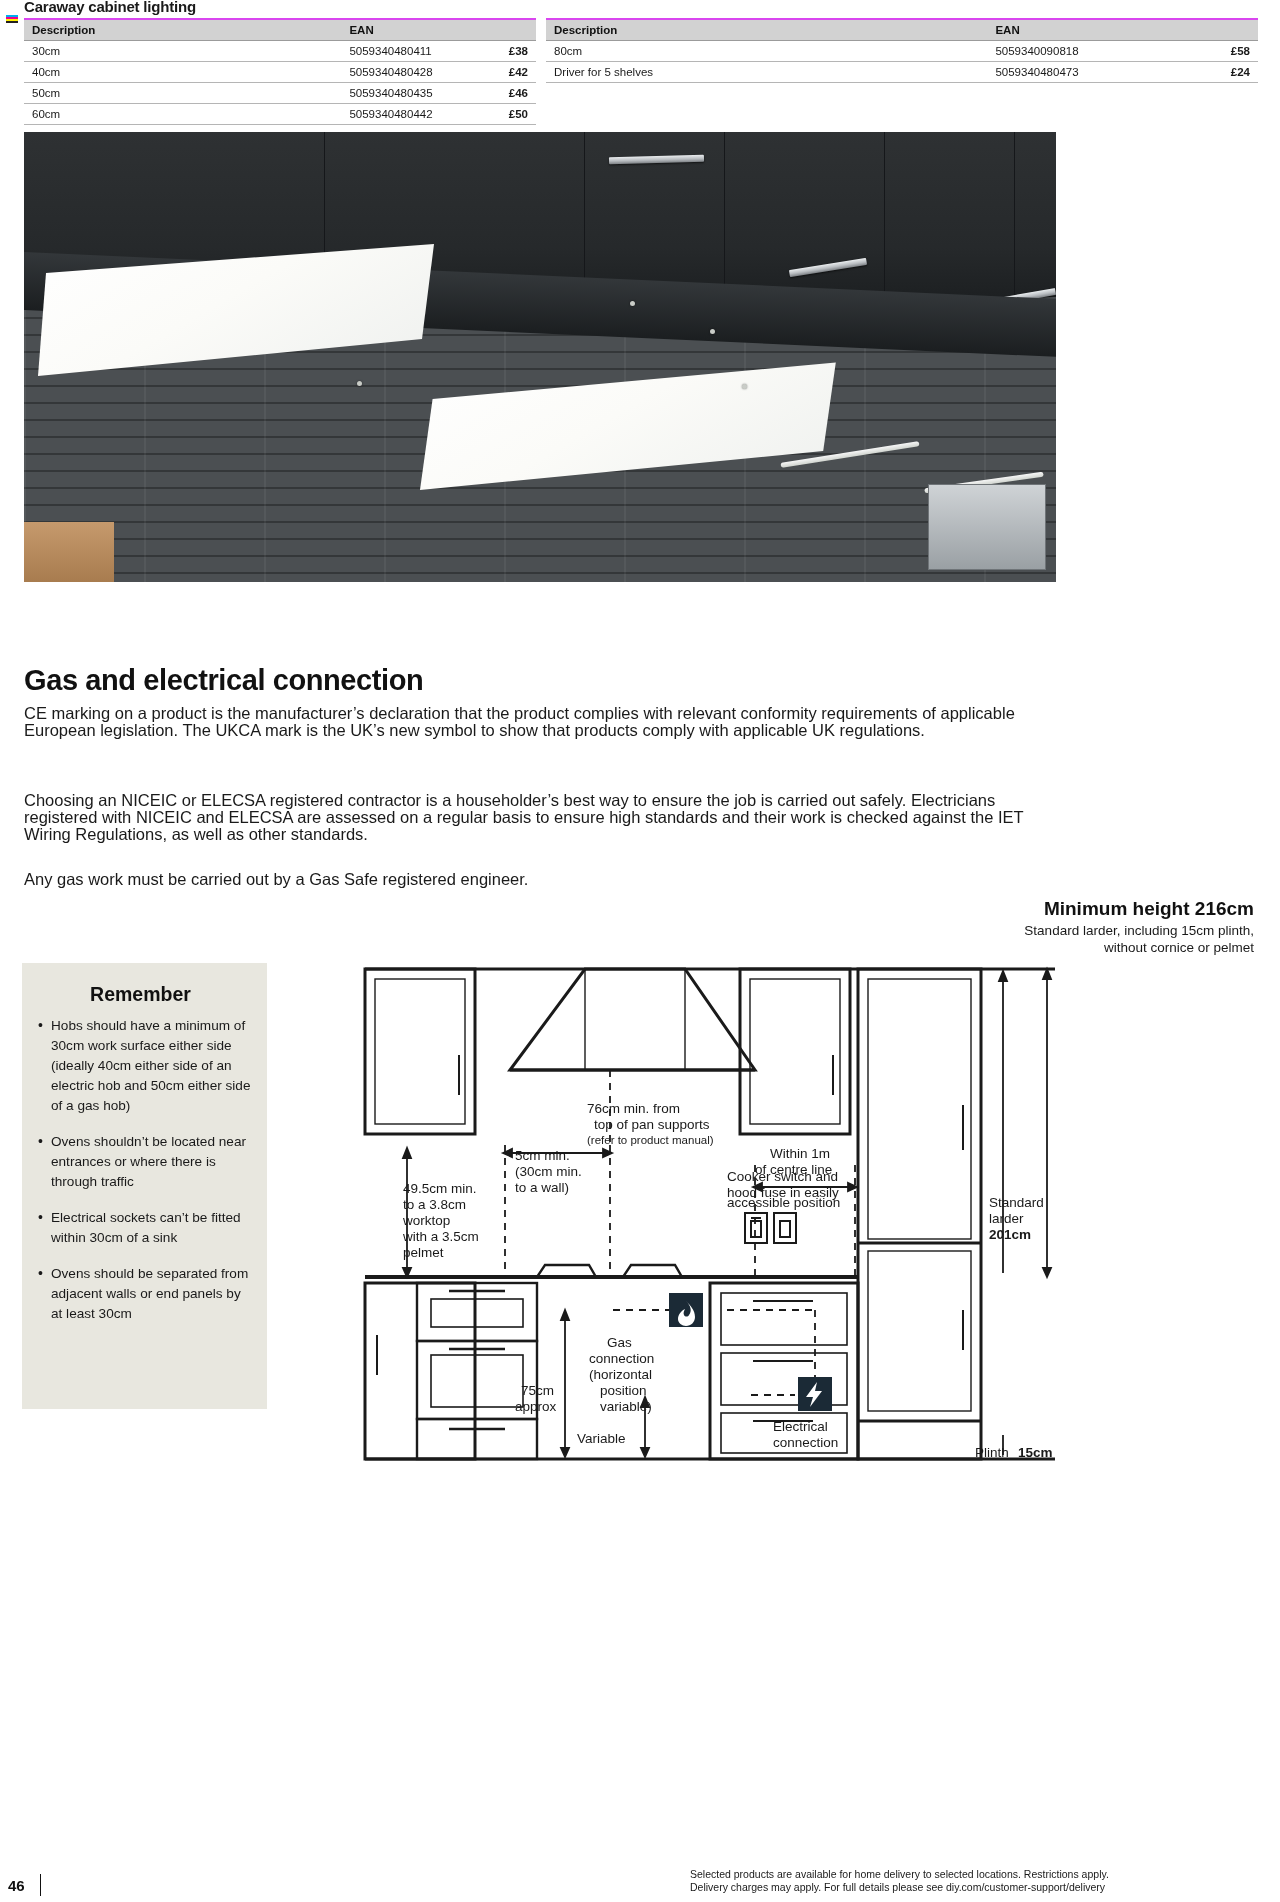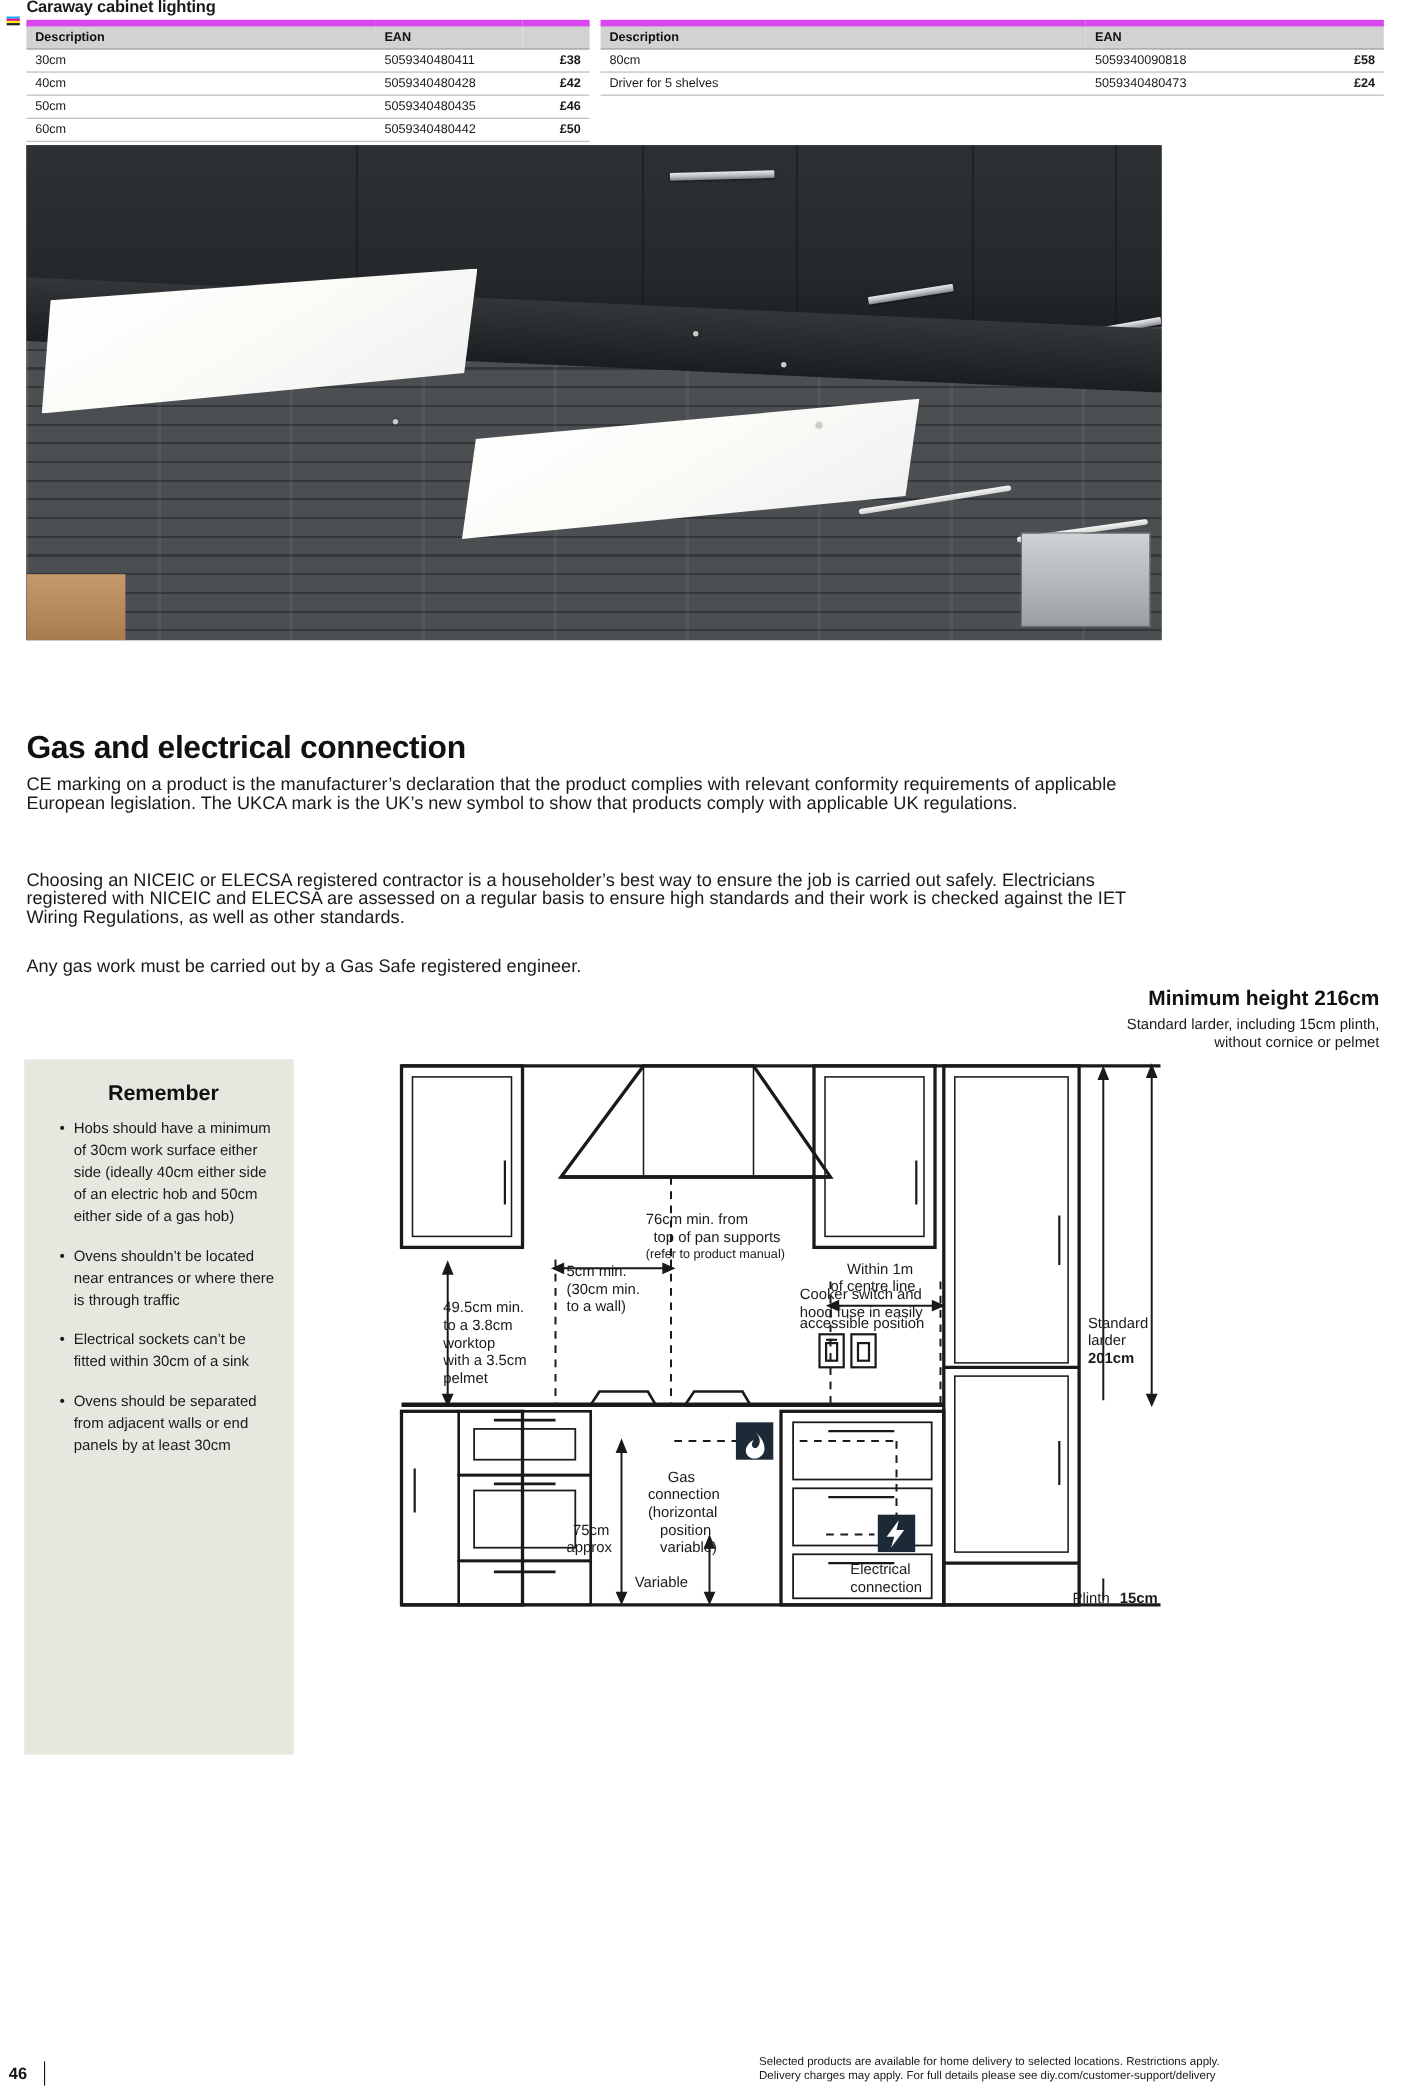--- a/index.html
+++ b/index.html
@@ -29,21 +29,21 @@
   .cmyk i { display:block; height:2px; width:12px; }
   .cmyk i:nth-child(1){ background:#00aeef; }
   .cmyk i:nth-child(2){ background:#ec008c; }
   .cmyk i:nth-child(3){ background:#fff200; }
   .cmyk i:nth-child(4){ background:#231f20; }
 
   table.data { border-collapse:collapse; width:100%; font-size:11.5px; }
   table.data thead th {
     background:#d2d2d2; color:#111; font-weight:bold;
     text-align:left; padding:4px 8px; font-size:11.5px;
-    border-top:6px solid #d946ef; border-bottom:1px solid #9b9b9b;
+    border-top:2px solid #d946ef; border-bottom:1px solid #9b9b9b;
   }
   table.data tbody td {
     padding:4px 8px; border-bottom:1px solid #b5b5b5;
     color:#1a1a1a; white-space:nowrap;
   }
   table.data tbody tr:last-child td { border-bottom:1px solid #b5b5b5; }
   td.col-ean, th.col-ean { text-align:left; }
   td.col-price, th.col-price { text-align:right; font-weight:bold; padding-right:14px; }
   th.col-price { font-weight:bold; }
   .tbl.left  col.c1 { width:62%; }
@@ -126,22 +126,22 @@
 
   
   .minheight {
     position:absolute; right:26px; top:898px; width:420px; text-align:right;
   }
   .minheight .mh-title { font-size:19px; font-weight:bold; color:#111;text-align:right; }
   .minheight .mh-sub   { font-size:13.5px; line-height:17px; color:#1a1a1a; margin-top:2px; }
 
   
   .remember {
-    position:absolute; left:22px; top:963px; width:245px; height:632px;
-    background:#e8e7df; padding:14px 12px 10px 20px;
+    position:absolute; left:22px; top:963px; width:245px; height:446px;
+    background:#e8e7df; padding:14px 12px 10px 4px;
   }
   .remember h3 {
     margin:6px 0 10px 0; text-align:center;
     font-size:19.5px; font-weight:bold; color:#111;
   }
   .remember ul { margin:0; padding:0 0 0 14px; list-style:none; }
   .remember li {
     position:relative; font-size:13.6px; line-height:20px;
     color:#1a1a1a; margin-bottom:16px; padding-left:11px;
   }

